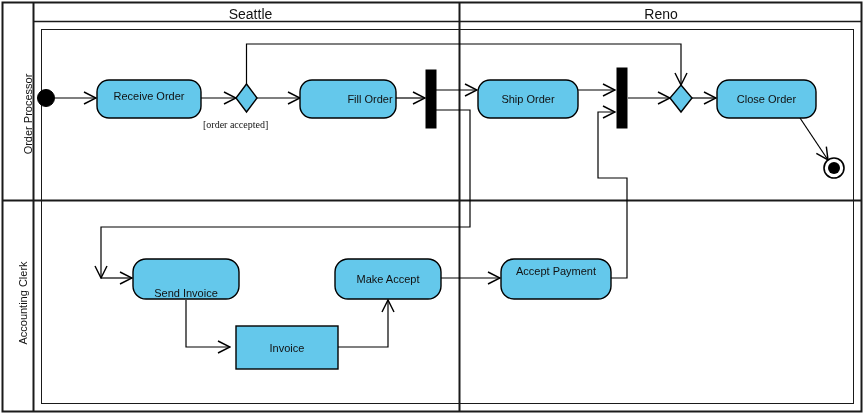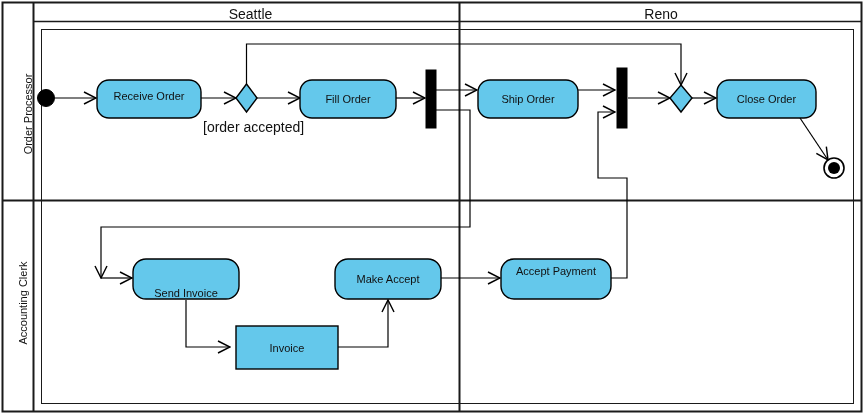--- a/index.html
+++ b/index.html
@@ -14,21 +14,21 @@
   .lanetitle{
     position:absolute;display:flex;align-items:center;justify-content:center;
     font-family:"Liberation Sans", sans-serif;font-size:14px;color:#111111;white-space:nowrap;
   }
   .lanename{
     position:absolute;display:flex;align-items:center;justify-content:center;
     font-family:"Liberation Sans", sans-serif;font-size:11px;color:#111111;white-space:nowrap;
     transform-origin:center center;
   }
   .guard{
-    position:absolute;font-family:Liberation Sans, sans-serif;font-size:14px;color:#111111;
+    position:absolute;font-family:Liberation Serif, serif;font-size:10px;color:#111111;
     white-space:nowrap;
   }
 </style>
 </head>
 <body>
 
 <div id="canvas">
 
   <svg width="864" height="415">
     <defs>
@@ -148,21 +148,21 @@
   <div class="lanetitle" style="left:42px;top:5px;width:417px;height:17px;">Seattle</div>
 
   <div class="lanetitle" style="left:461px;top:5px;width:400px;height:17px;">Reno</div>
 
   <div class="lanename" style="left:-45px;top:107px;width:145px;height:14px;transform:rotate(-90deg);">Order Processor</div>
 
   <div class="lanename" style="left:-55px;top:296px;width:155px;height:14px;transform:rotate(-90deg);">Accounting Clerk</div>
 
   <div class="nodelabel" style="left:97px;top:80px;width:104px;height:32px;">Receive Order</div>
 
-  <div class="nodelabel" style="left:300px;top:80px;width:96px;height:38px;">Fill Order</div>
+  <div class="nodelabel" style="left:300px;top:80px;width:96px;height:38px;padding-left:22px;">Fill Order</div>
 
   <div class="nodelabel" style="left:478px;top:80px;width:100px;height:38px;">Ship Order</div>
 
   <div class="nodelabel" style="left:717px;top:80px;width:99px;height:38px;">Close Order</div>
 
   <div class="nodelabel" style="left:133px;top:276px;width:106px;height:33px;text-align:center;">Send Invoice</div>
 
   <div class="nodelabel" style="left:236px;top:326px;width:102px;height:43px;">Invoice</div>
 
   <div class="nodelabel" style="left:335px;top:259px;width:106px;height:40px;">Make Accept</div>

